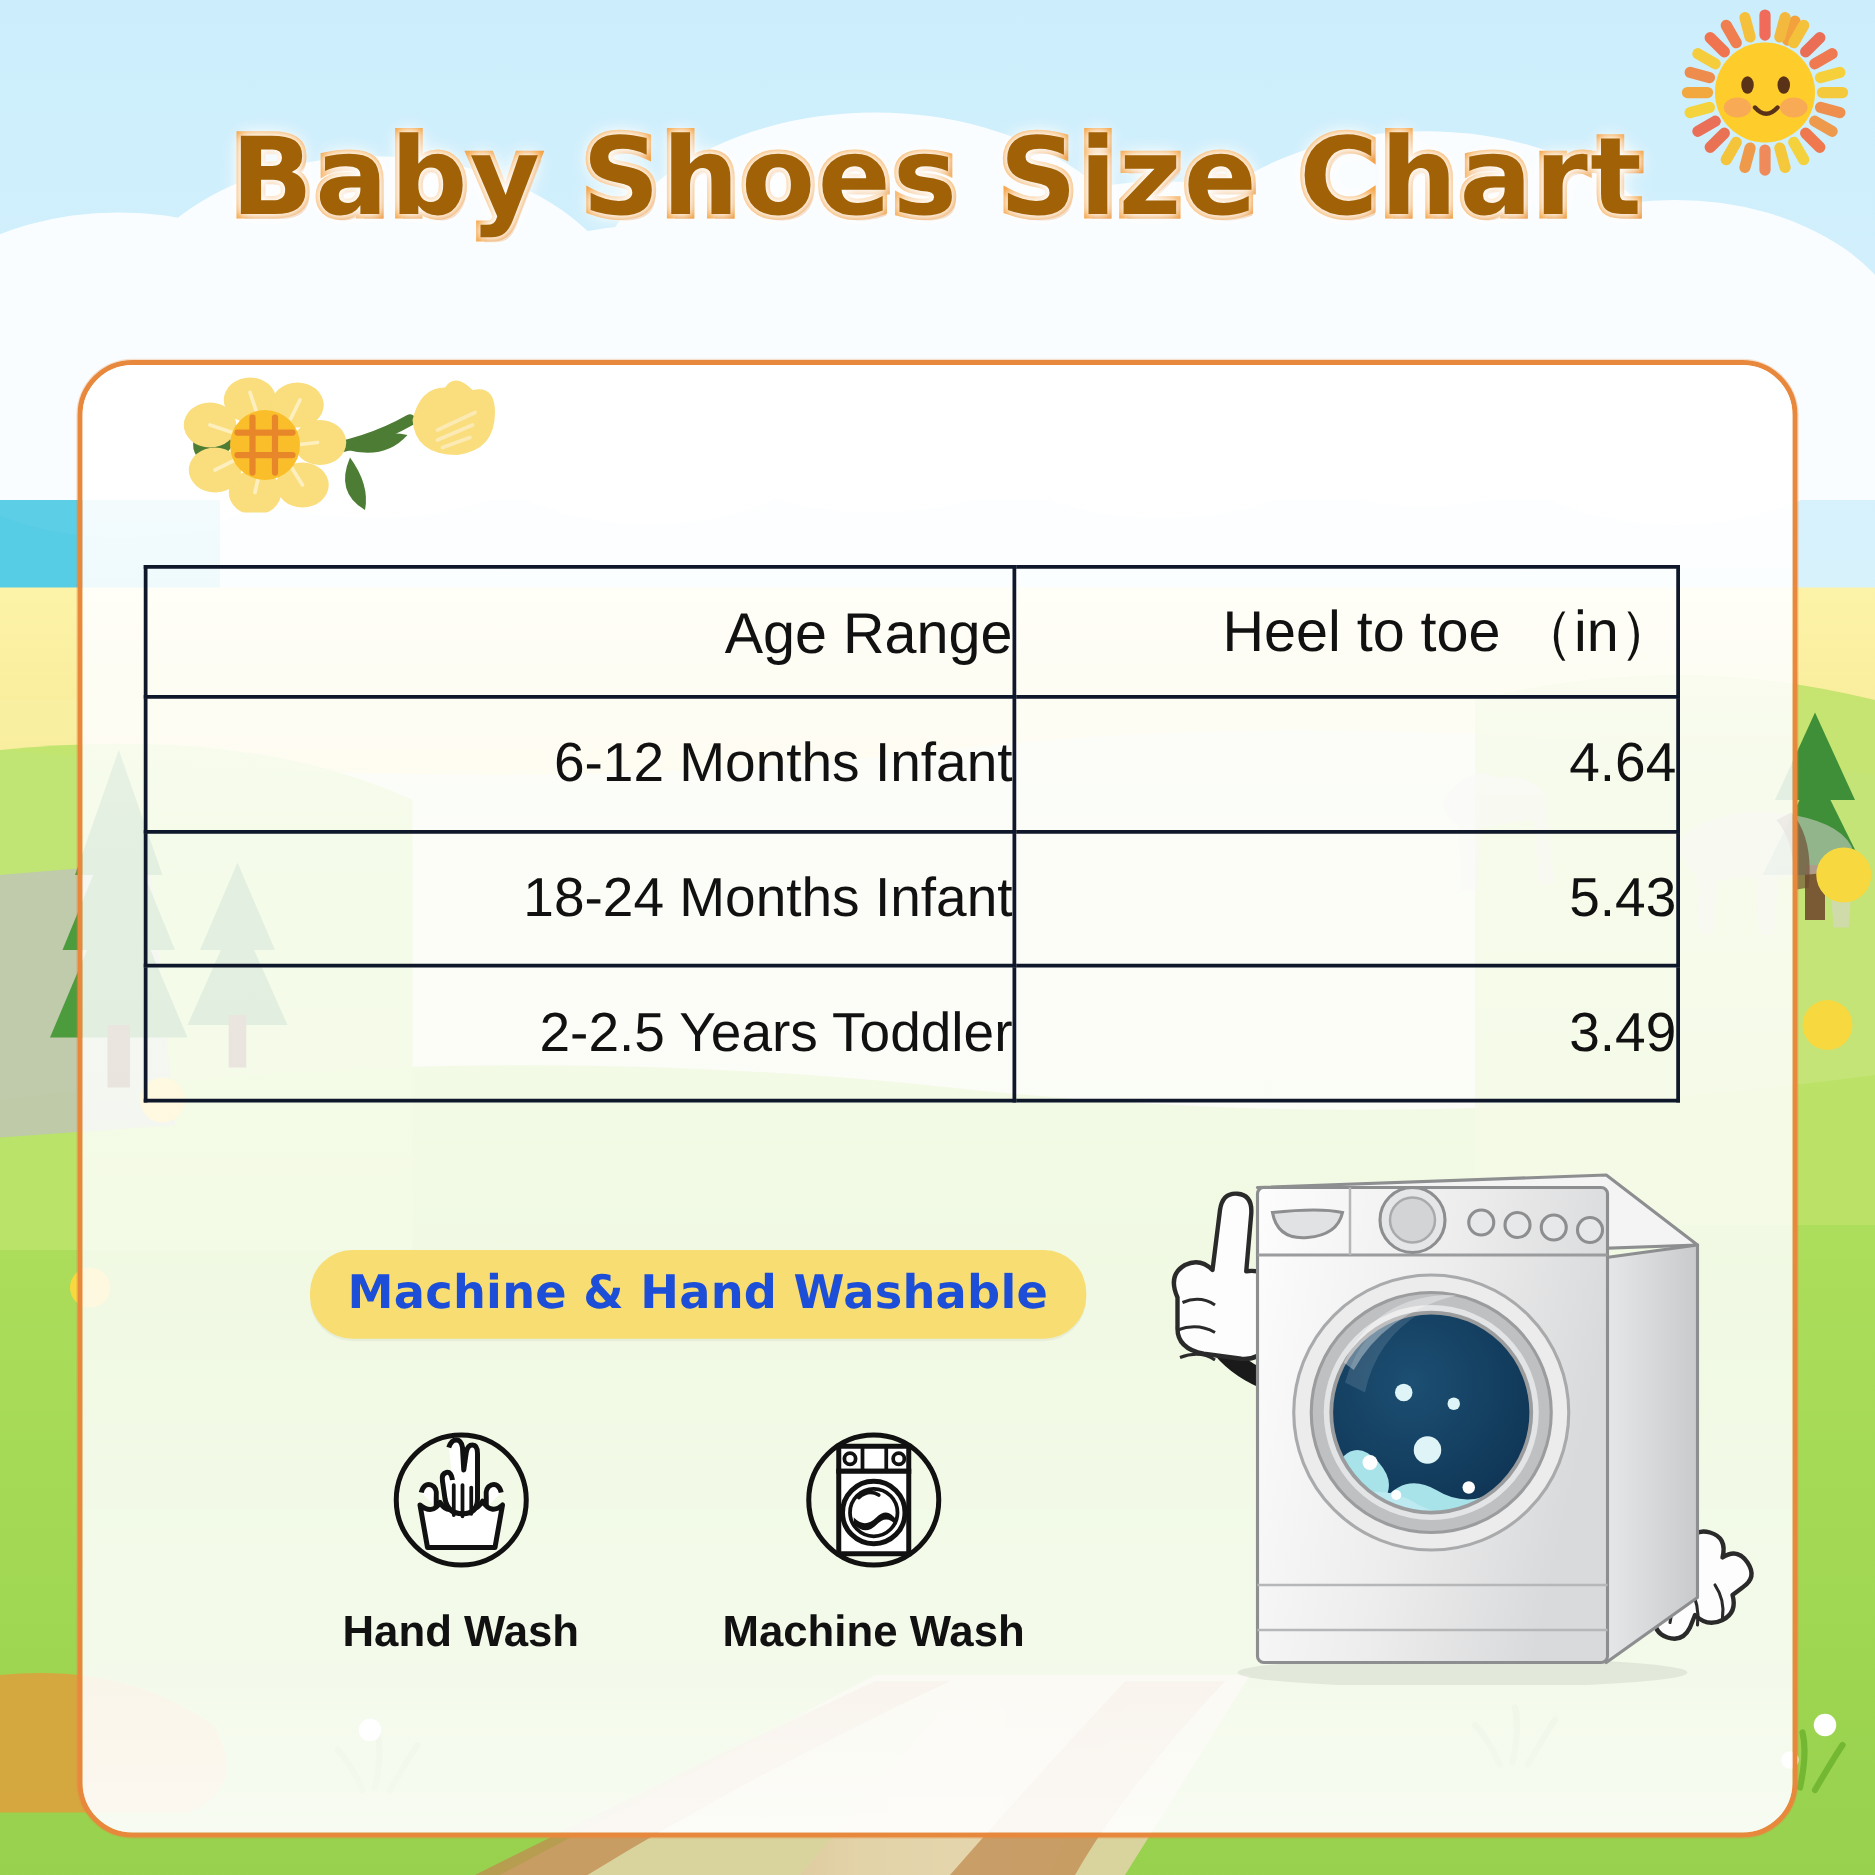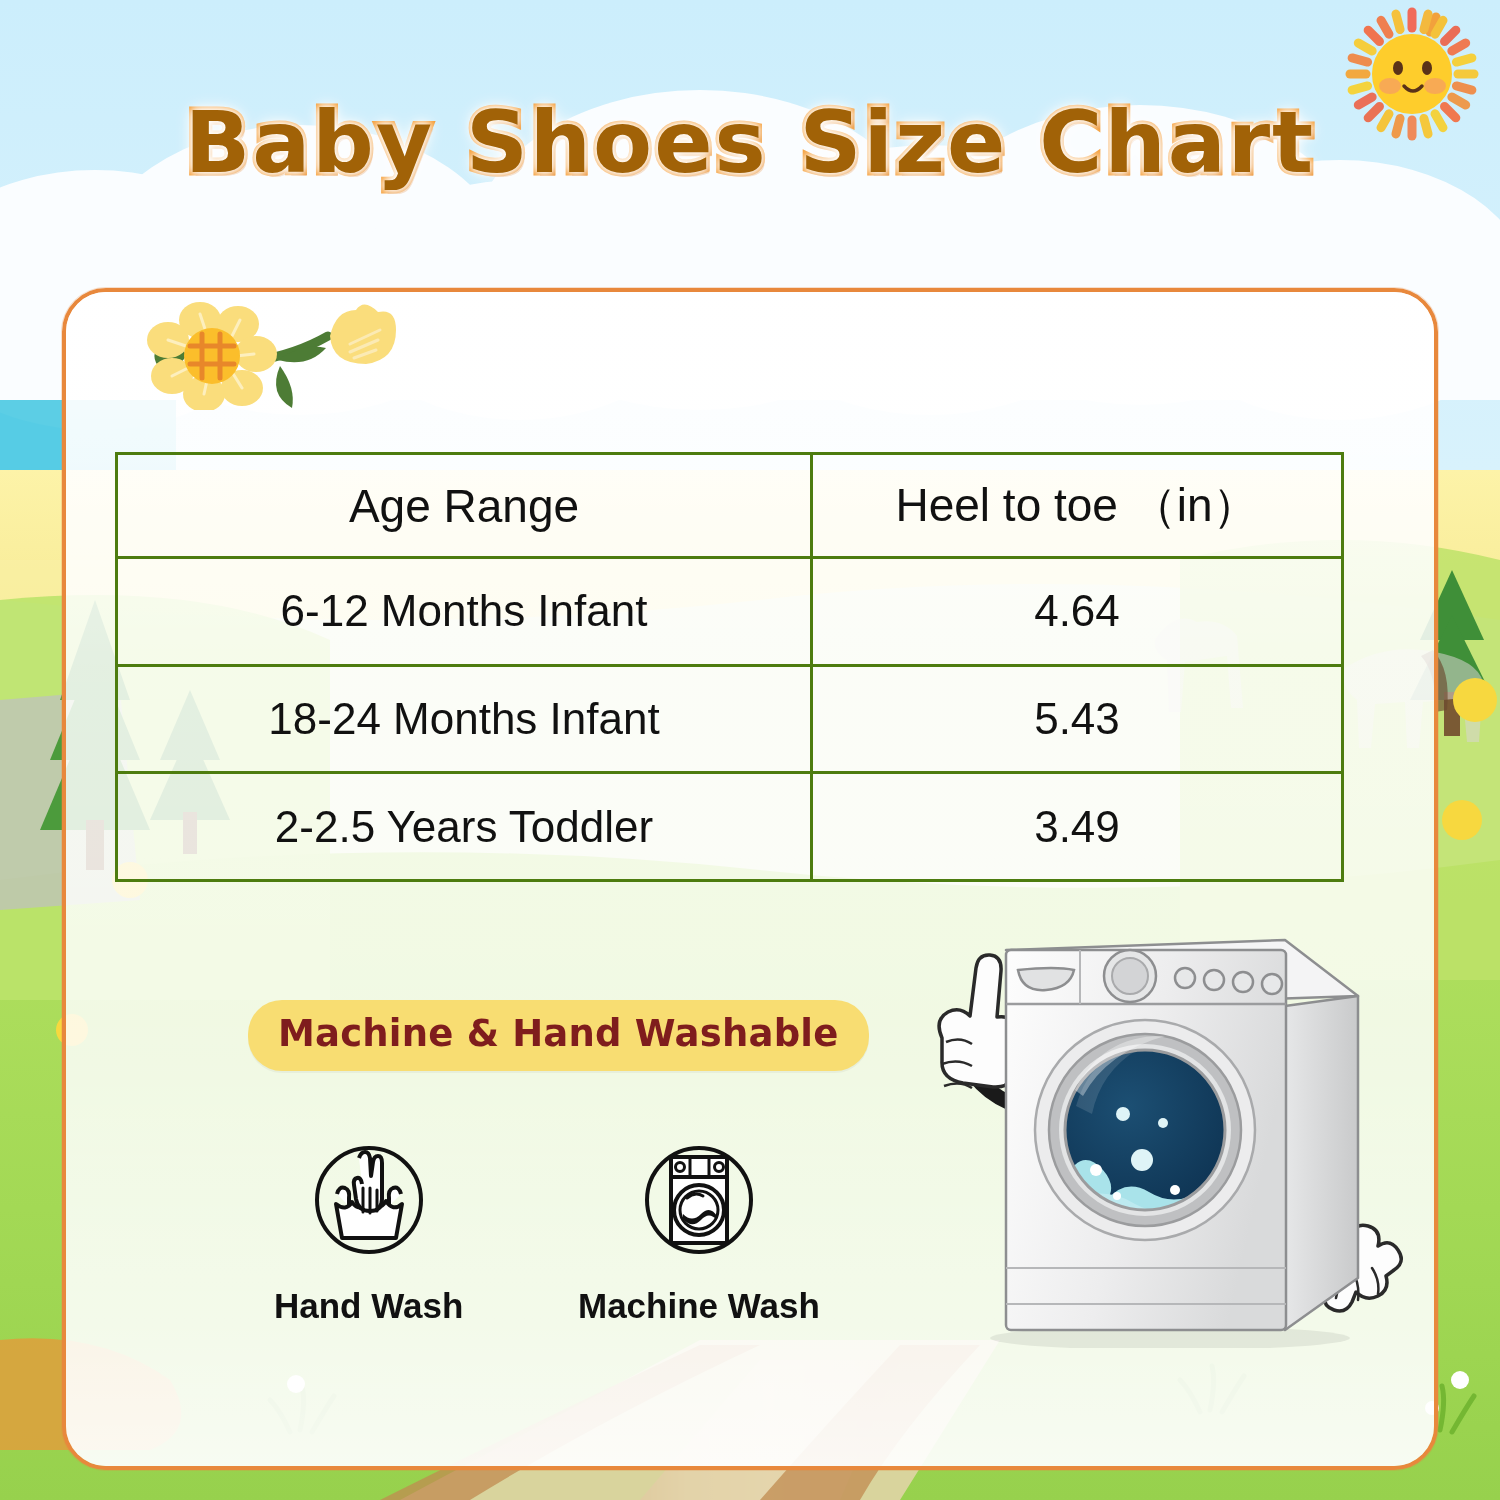--- a/index.html
+++ b/index.html
@@ -64,43 +64,43 @@
 
   
   table.size-table {
     position: absolute;
     left: 115px; top: 452px;
     width: 1226px; height: 430px;
     border-collapse: collapse;
     table-layout: fixed;
   }
   table.size-table th, table.size-table td {
-    border: 3px solid #4d7c0f;
-    text-align: center;
+    border: 3px solid #0f172a;
+    text-align: right;
     vertical-align: middle;
     font-family: "Liberation Sans", sans-serif;
     color: #111111;
     background: transparent;
   }
   table.size-table col.c1 { width: 695px; }
   table.size-table col.c2 { width: 531px; }
   table.size-table th { font-size: 46px; font-weight: normal; height: 104px; }
   table.size-table td { font-size: 44px; font-weight: normal; height: 81px; }
 
   
   .pill {
     position: absolute;
     left: 248px; top: 1000px;
     padding: 12px 30px 16px 30px;
     background: #f8dd72;
     border-radius: 34px;
     font-family: "DejaVu Sans", sans-serif;
     font-weight: bold;
     font-size: 37px;
-    color: #7f1d1d;
+    color: #1d4ed8;
     letter-spacing: 0.2px;
     white-space: nowrap;
     box-shadow: 0 2px 0 rgba(0,0,0,0.04);
   }
 
   
   .care { position: absolute; top: 1140px; display: flex; align-items: center; }
   .care-item { display: flex; flex-direction: column; align-items: center; }
   .care-label {
     margin-top: 14px;

